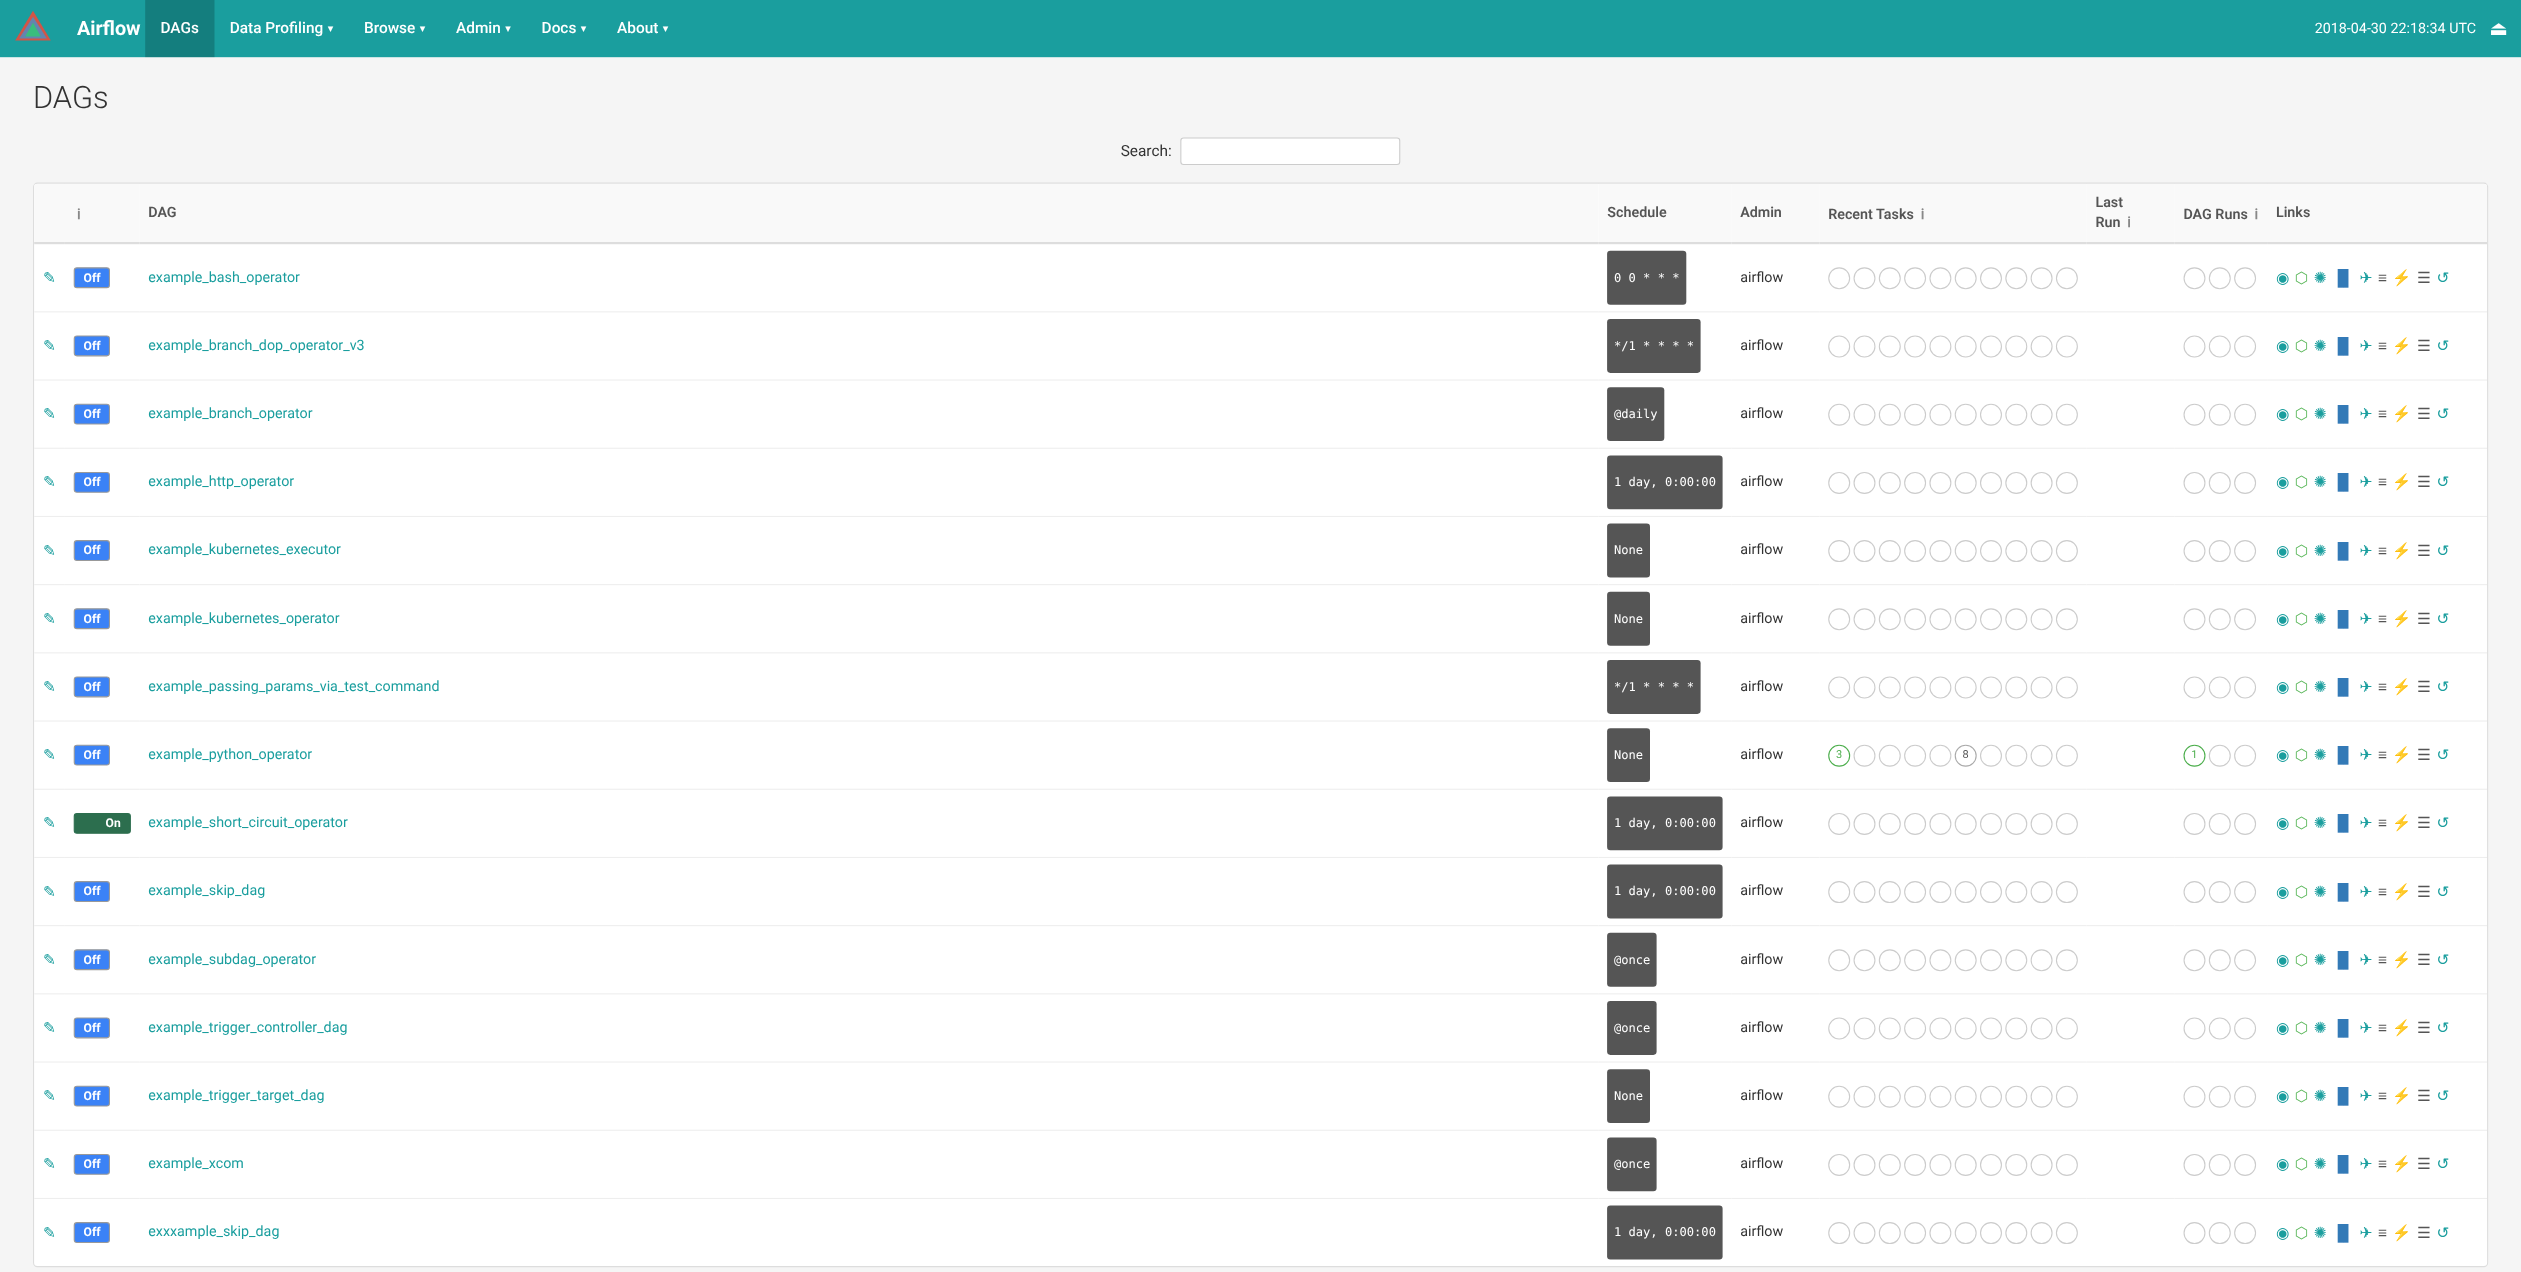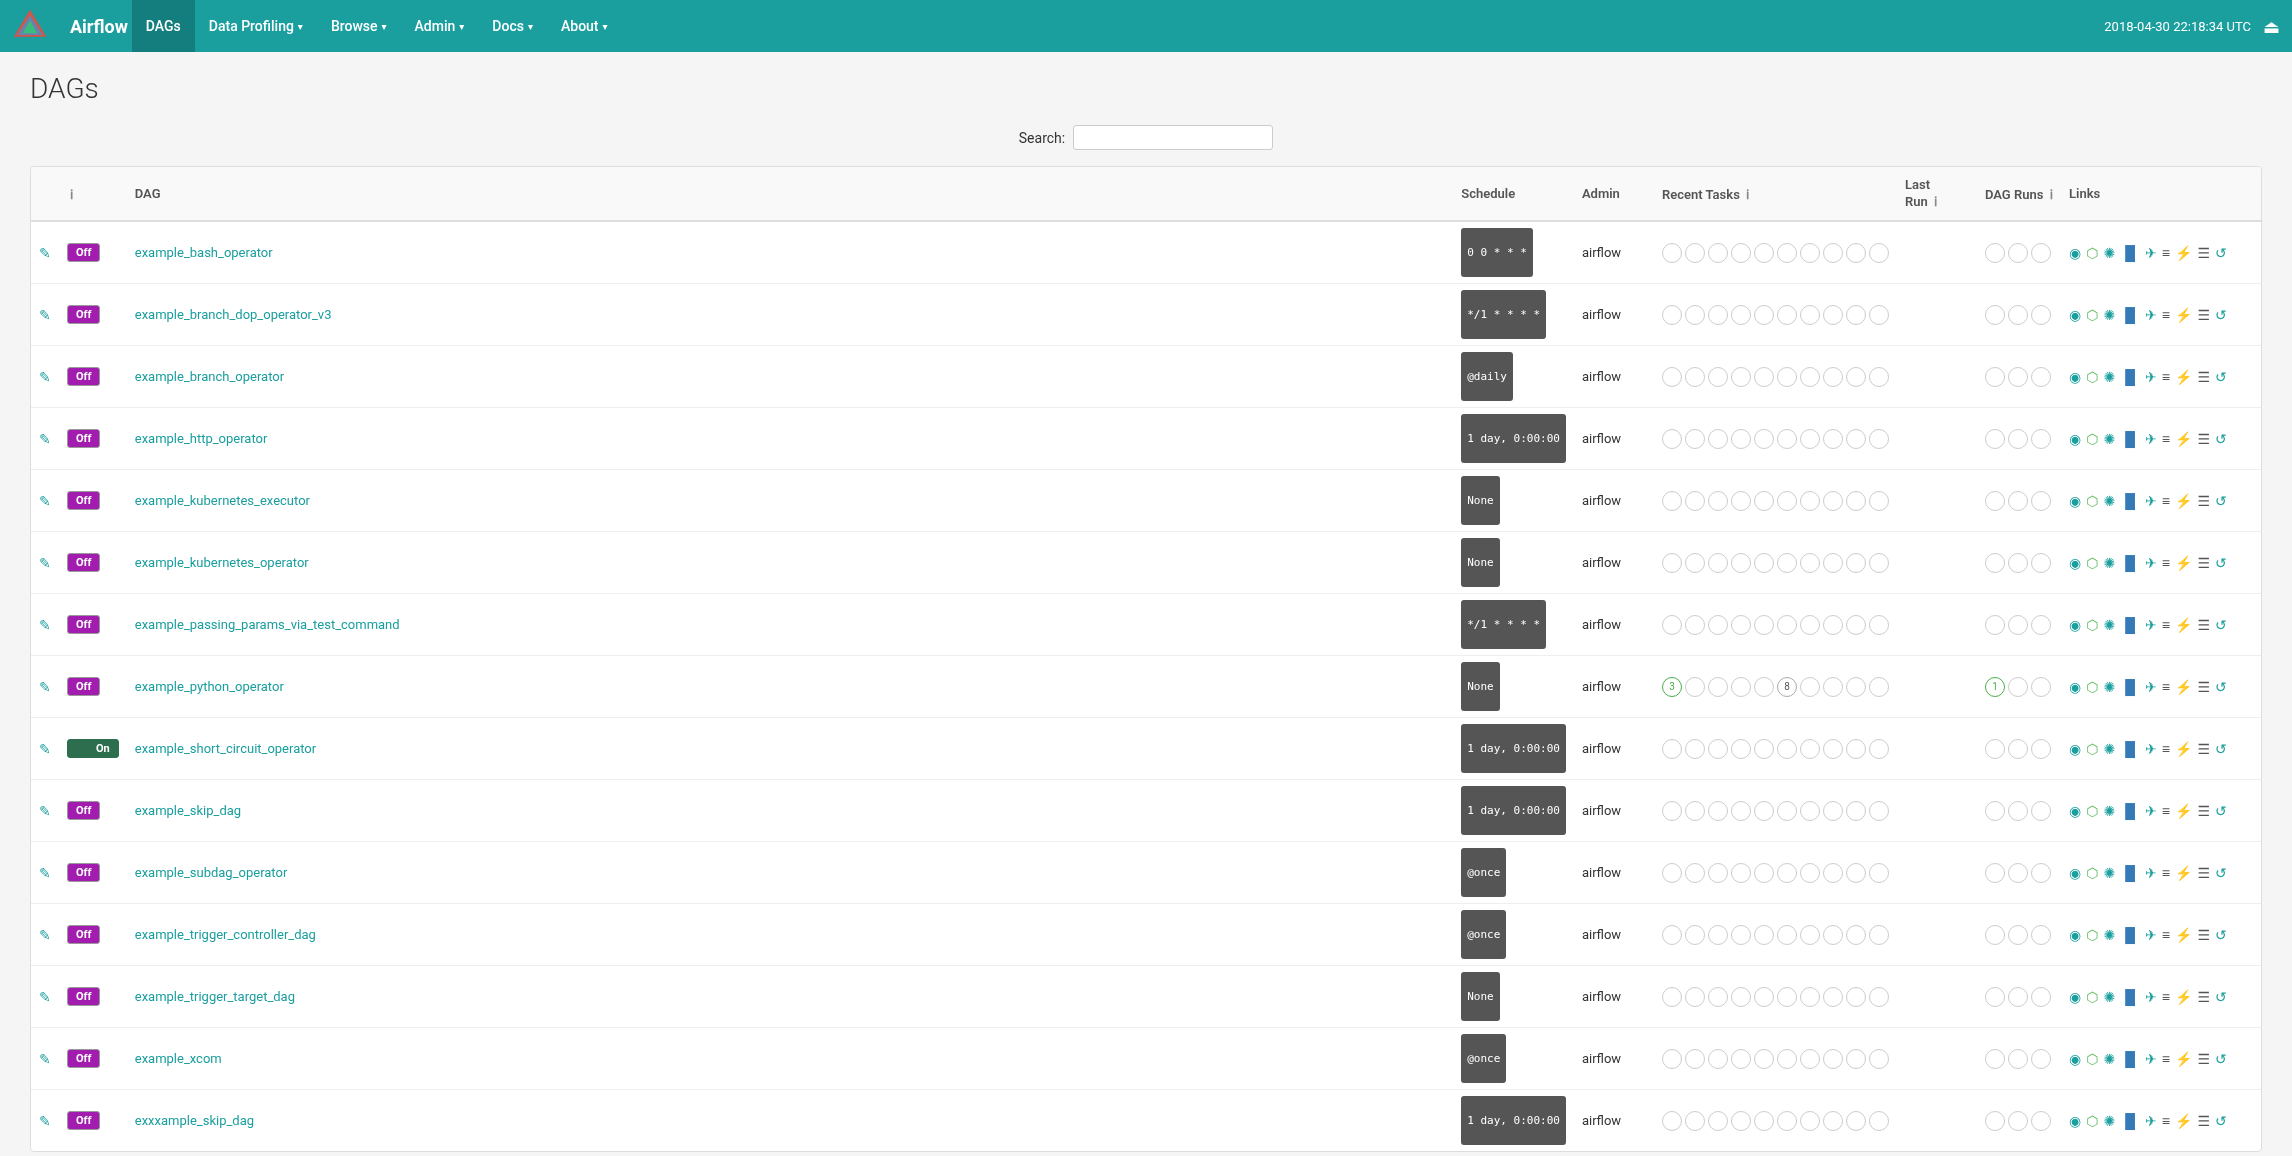--- a/index.html
+++ b/index.html
@@ -28,21 +28,21 @@
     
     .table-wrapper { background: #fff; border: 1px solid #ddd; border-radius: 4px; overflow: auto; }
     table { width: 100%; border-collapse: collapse; font-size: 13px; }
     thead tr { background: #f9f9f9; border-bottom: 2px solid #ddd; }
     th { padding: 10px 8px; text-align: left; font-weight: 600; color: #555; white-space: nowrap; font-size: 13px; }
     th .info-icon { color: #888; margin-left: 3px; cursor: pointer; }
     td { padding: 6px 8px; border-bottom: 1px solid #eee; vertical-align: middle; }
     tr:last-child td { border-bottom: none; }
 
     
-    .toggle-btn { display: inline-block; padding: 2px 8px; border-radius: 3px; font-size: 11px; font-weight: bold; cursor: pointer; border: 1px solid #999; background: #a21caf; color: #fff; min-width: 32px; text-align: center; }
+    .toggle-btn { display: inline-block; padding: 2px 8px; border-radius: 3px; font-size: 11px; font-weight: bold; cursor: pointer; border: 1px solid #999; background: #3b82f6; color: #fff; min-width: 32px; text-align: center; }
     .toggle-btn.on { background: #2c6e4e; border-color: #2c6e4e; padding-left: 28px; }
 
     
     .edit-icon { color: #1a9e9e; cursor: pointer; font-size: 14px; }
 
     
     .dag-link { color: #1a9e9e; text-decoration: none; }
 
     
     .schedule-badge { display: inline-block; background: #555; color: #fff; border-radius: 3px; padding: 18px 6px; font-size: 11px; font-family: monospace; white-space: nowrap; }

